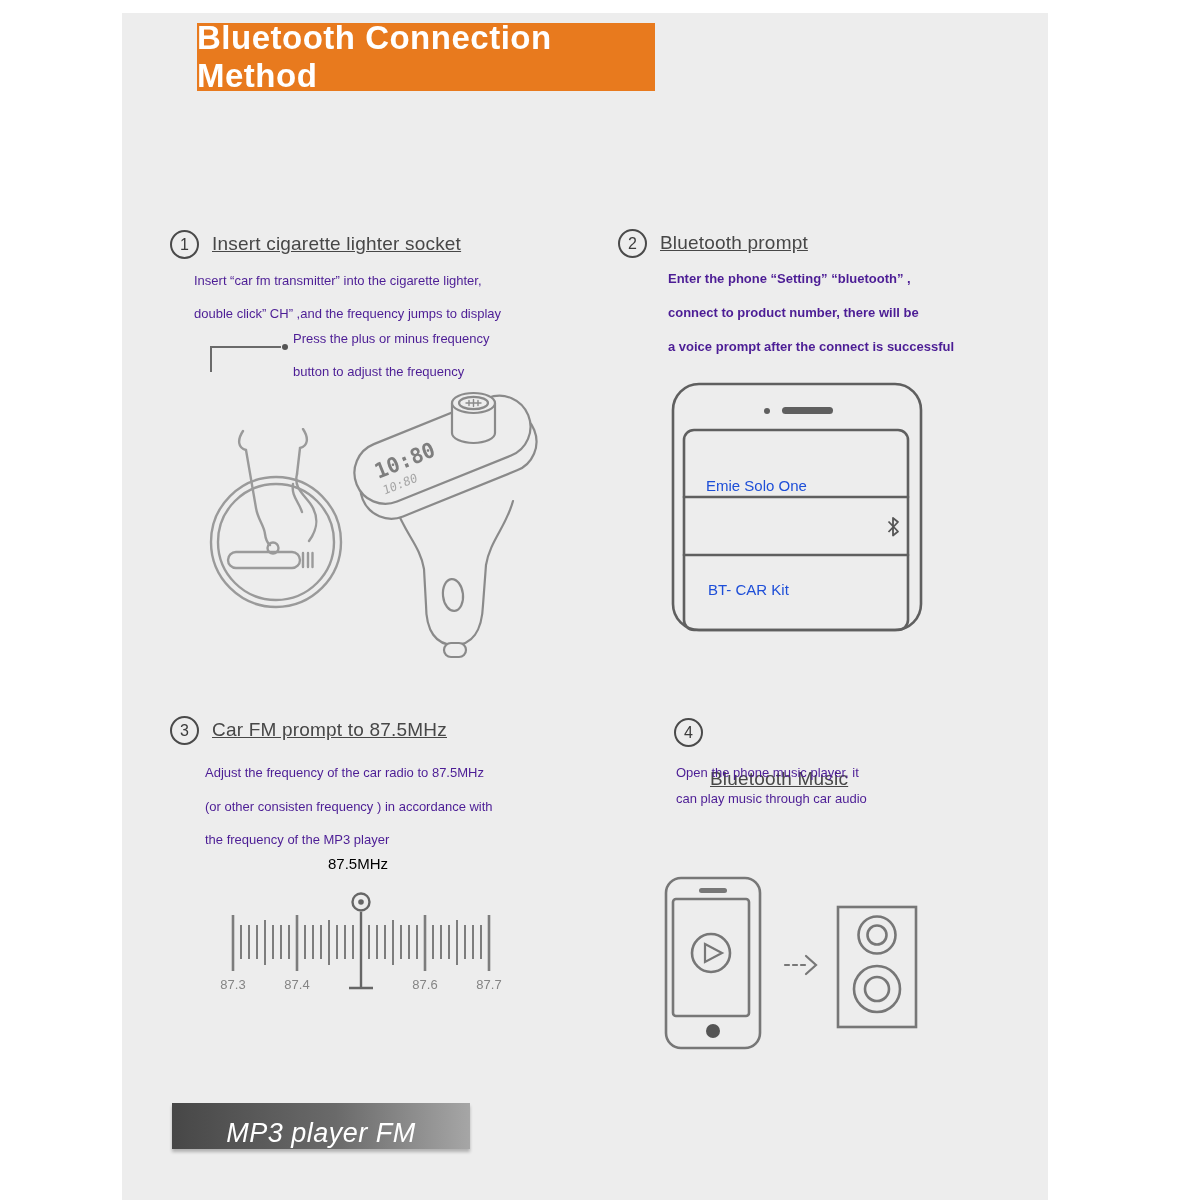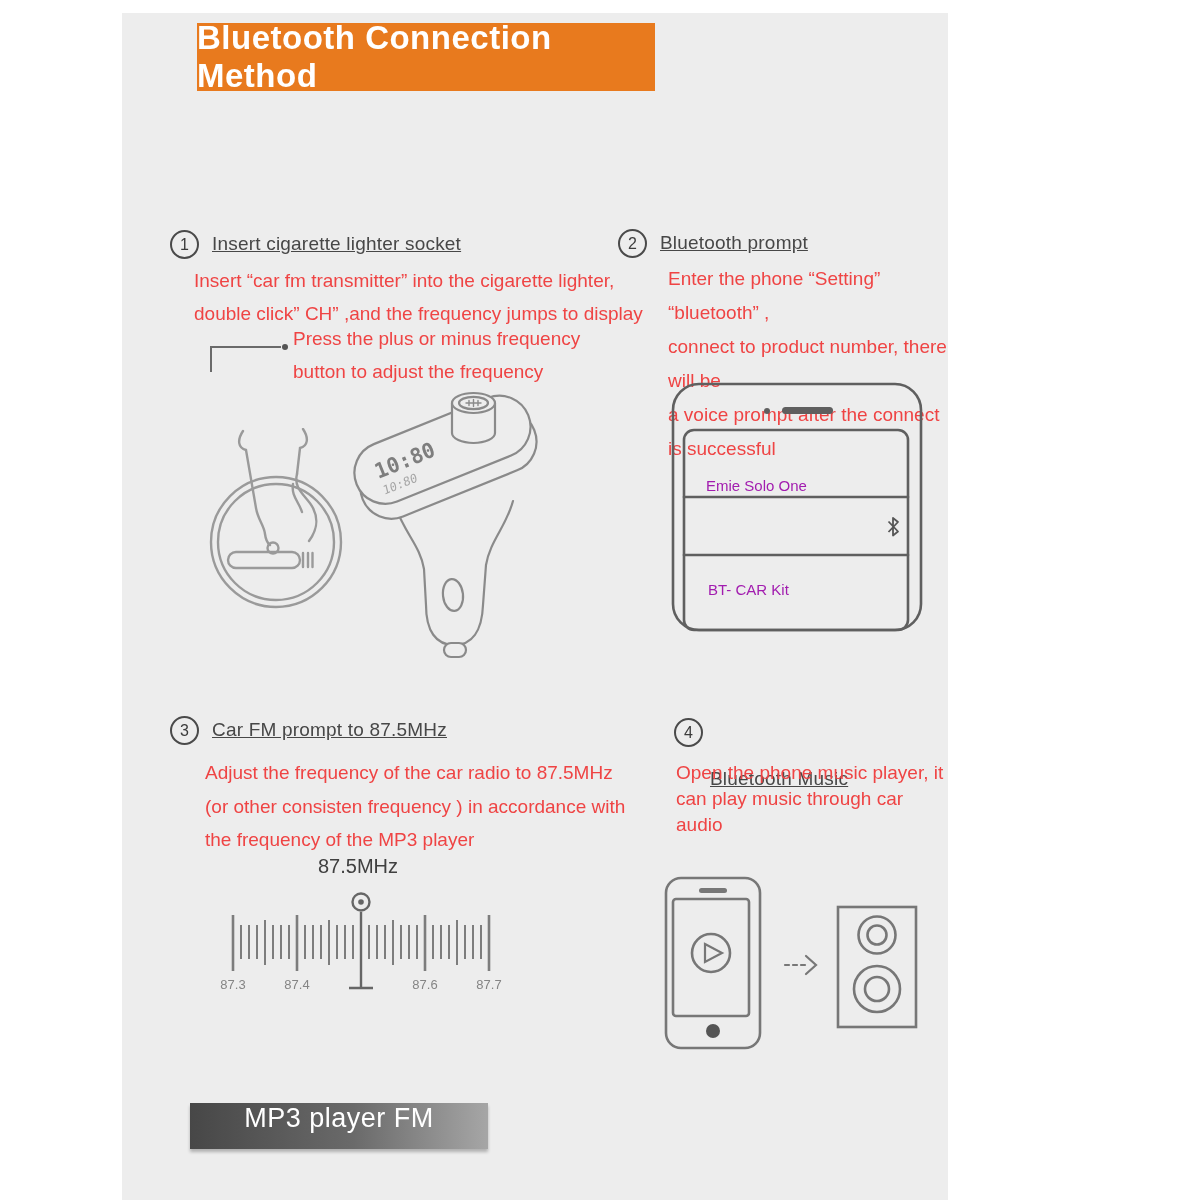--- a/index.html
+++ b/index.html
@@ -1,33 +1,33 @@
 <!DOCTYPE html>
 <html><head>
 <meta charset="utf-8">
 <style>
   html,body{margin:0;padding:0;background:#ffffff;}
-  .page{position:relative;width:948px;height:1200px;background:#ffffff;overflow:hidden;
+  .page{position:relative;width:1048px;height:1200px;background:#ffffff;overflow:hidden;
         font-family:"Liberation Sans",sans-serif;}
   .content{position:absolute;left:122px;top:13px;width:956px;height:1187px;background:#ededed;}
   .abs{position:absolute;}
   .banner{position:absolute;left:197px;top:23px;width:458px;height:68px;background:#e87a1e;
           display:flex;align-items:center;justify-content:center;}
   .banner-title{color:#ffffff;font-size:33px;font-weight:700;letter-spacing:.5px;}
   .step-circle{position:absolute;width:25px;height:25px;border:2px solid #4a4a4a;border-radius:50%;
                color:#3c3c3c;font-size:16px;display:flex;align-items:center;justify-content:center;}
   .step-title{position:absolute;font-size:19px;color:#474747;letter-spacing:.2px;text-decoration:underline;}
-  .step-body{position:absolute;font-size:19px;color:#ef4444;white-space:pre-line;line-height:33px;}
+  .step-body{position:absolute;font-size:13px;color:#4c1d95;white-space:pre-line;line-height:33px;}
   .freq-title{position:absolute;left:298px;top:855px;width:120px;text-align:center;
-              font-size:20px;color:#404040;}
-  .screen-label{position:absolute;font-size:15px;color:#a21caf;}
-  .mp3-badge{position:absolute;left:190px;top:1103px;width:298px;height:46px;
+              font-size:15px;color:#000000;}
+  .screen-label{position:absolute;font-size:15px;color:#1d4ed8;}
+  .mp3-badge{position:absolute;left:172px;top:1103px;width:298px;height:46px;
              background:linear-gradient(90deg,#474747,#6a6a6a 55%,#a6a6a6);
              box-shadow:0 3px 3px rgba(0,0,0,.25);
-             display:flex;align-items:flex-start;justify-content:center;}
+             display:flex;align-items:flex-end;justify-content:center;font-style:italic;}
   .mp3-badge span{color:#ffffff;font-size:27px;letter-spacing:.5px;}
   svg{display:block;}
   .lcd{font-family:"DejaVu Sans Mono",monospace;}
 </style>
 </head>
 <body>
 
 <div class="page">
   <div class="content"></div>
 
@@ -88,21 +88,21 @@
     <g transform="rotate(-22 110 67)">
       <text class="lcd" x="40" y="70" font-size="21" fill="#7e7e7e" font-weight="bold">10:80</text>
       <text class="lcd" x="52" y="87" font-size="12" fill="#a5a5a5" transform="skewX(-8)">10:80</text>
     </g>
   </svg>
 
   <div class="step-circle" style="left:618px;top:229px;">
     <span>2</span>
   </div>
   <div class="step-title" style="left:660px;top:232px;">Bluetooth prompt</div>
-  <div class="step-body" style="left:668px;top:262px;line-height:34px;">Enter the phone “Setting” “bluetooth” ,
+  <div class="step-body" style="left:668px;top:262px;line-height:34px;font-weight:bold;">Enter the phone “Setting” “bluetooth” ,
 connect to product number, there will be
  a voice prompt after the connect is successful</div>
 
   <svg class="abs" style="left:670px;top:381px;" width="254" height="252" viewBox="0 0 254 252">
     <g fill="none" stroke="#5f5f5f" stroke-width="2.6" stroke-linecap="round">
       <rect x="3" y="3" width="248" height="246" rx="26"></rect>
       <rect x="14" y="49" width="224" height="200" rx="10"></rect>
       <path d="M 14 116 H 238"></path>
       <path d="M 14 174 H 238"></path>
     </g>

